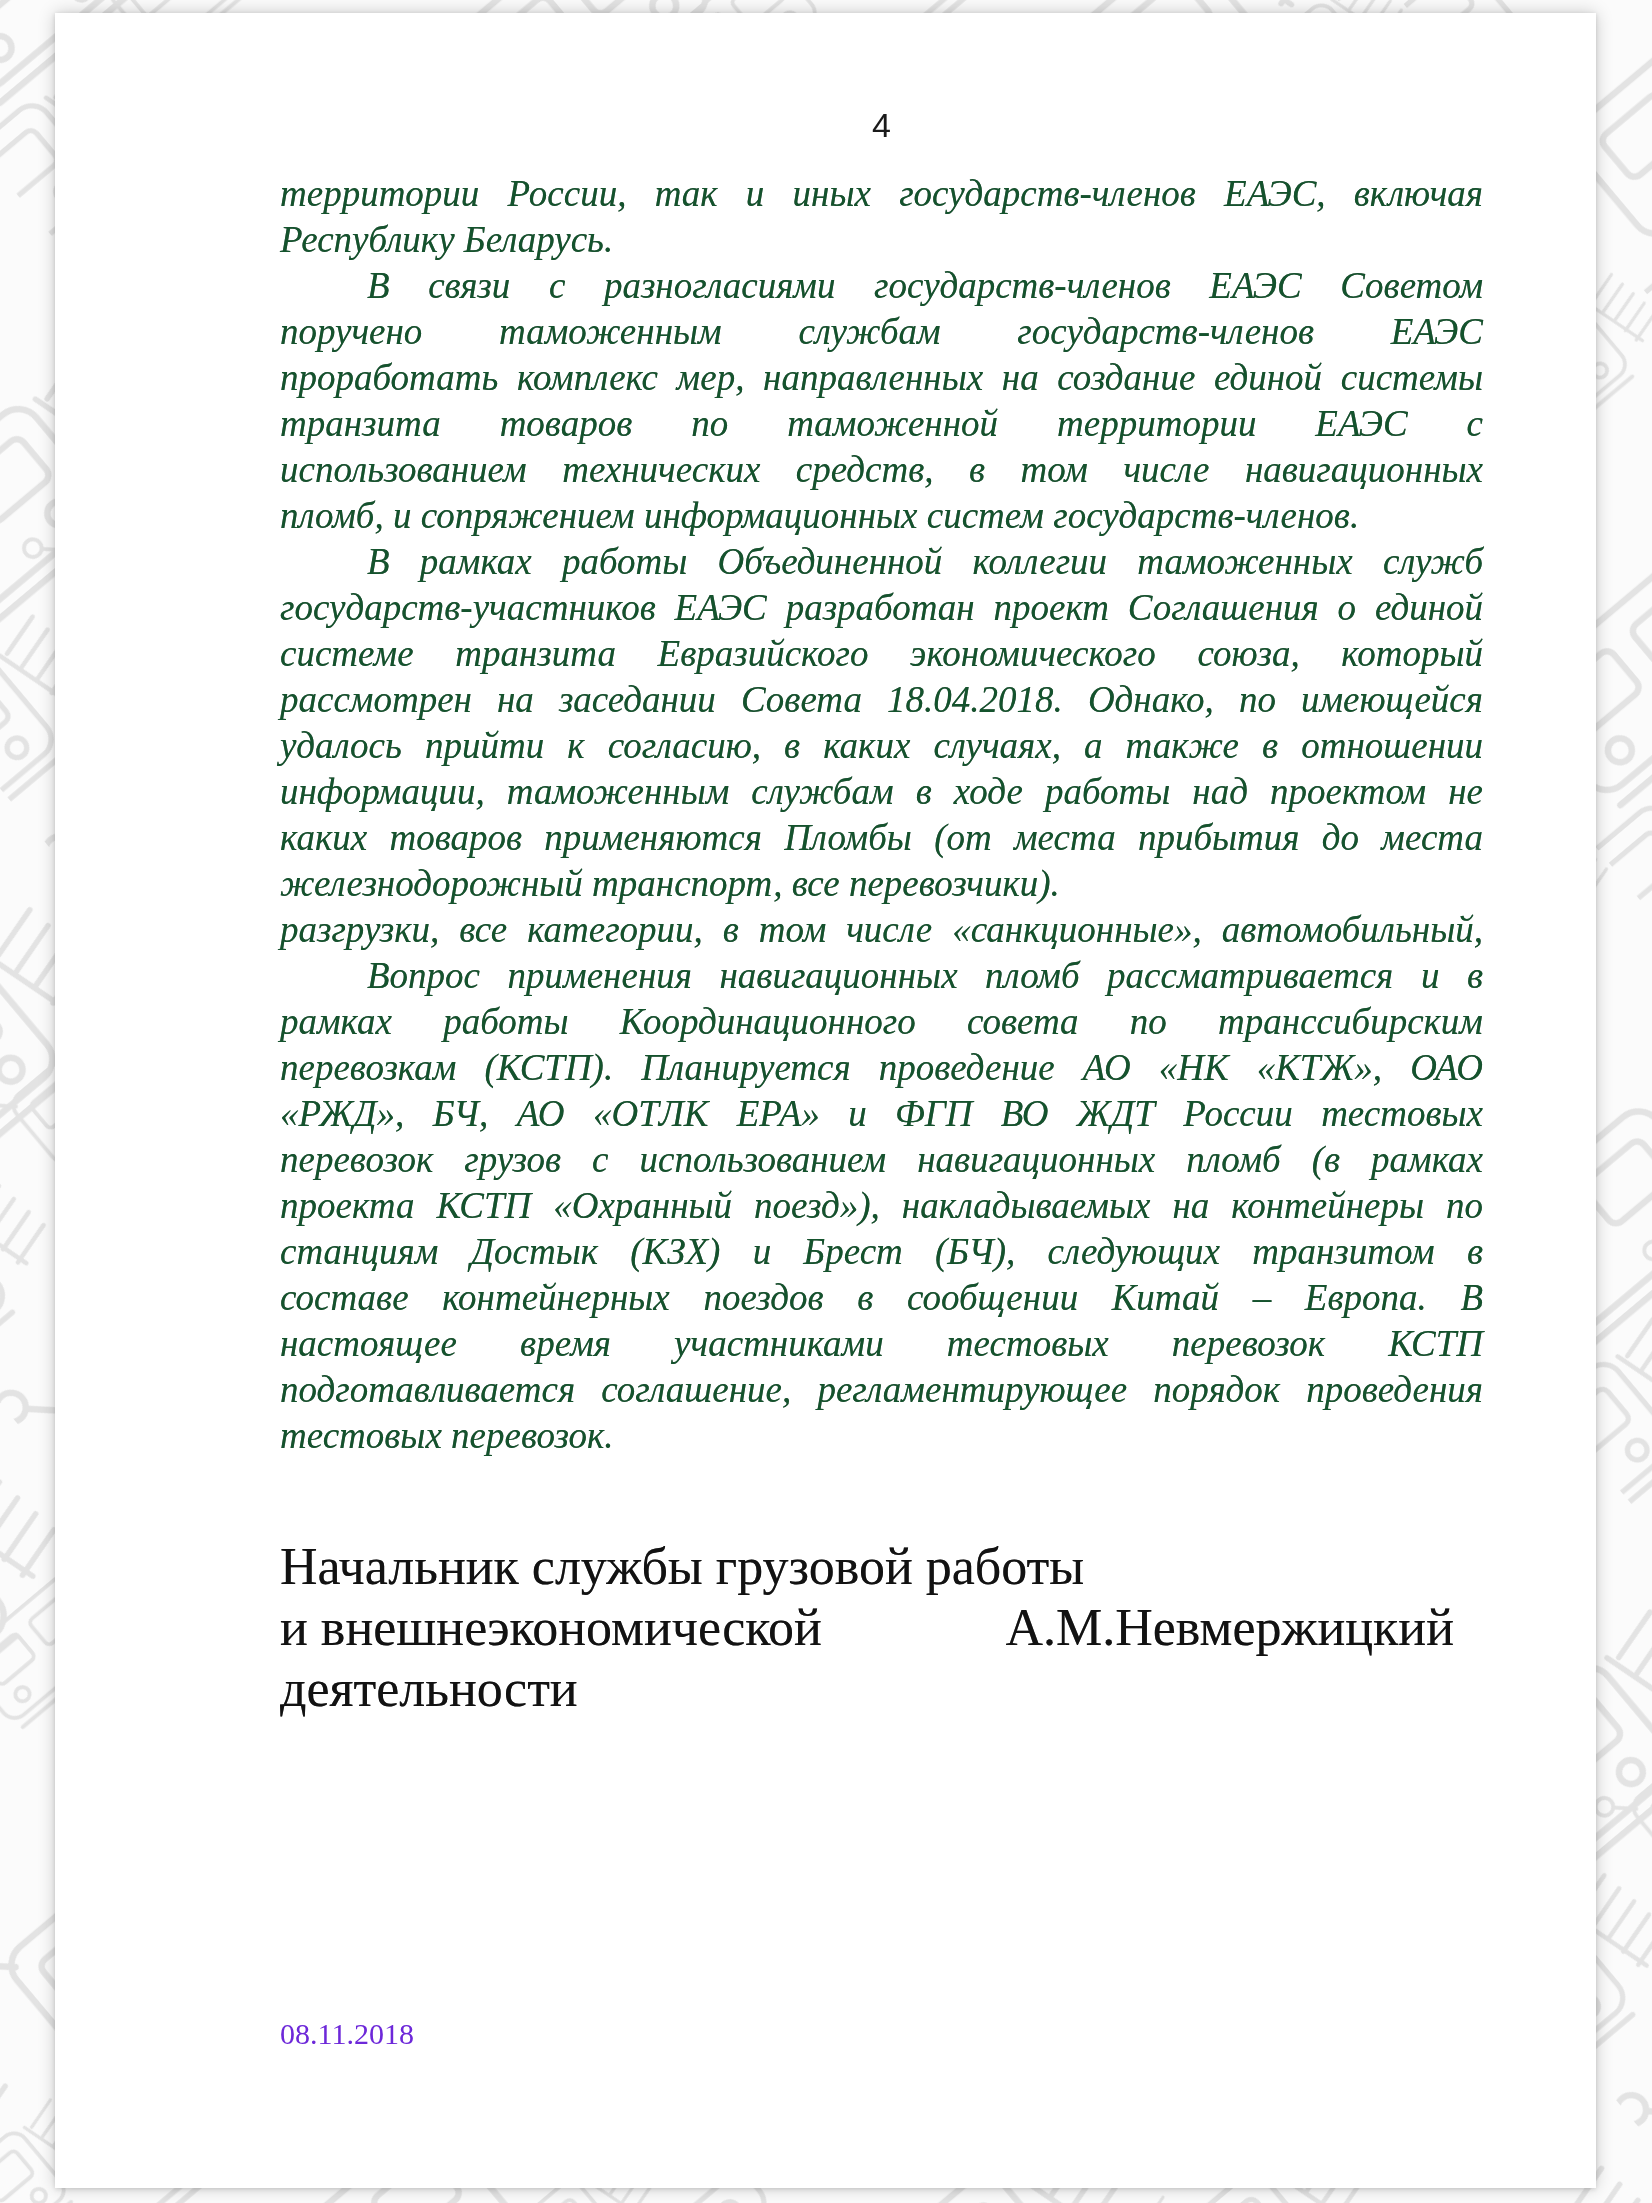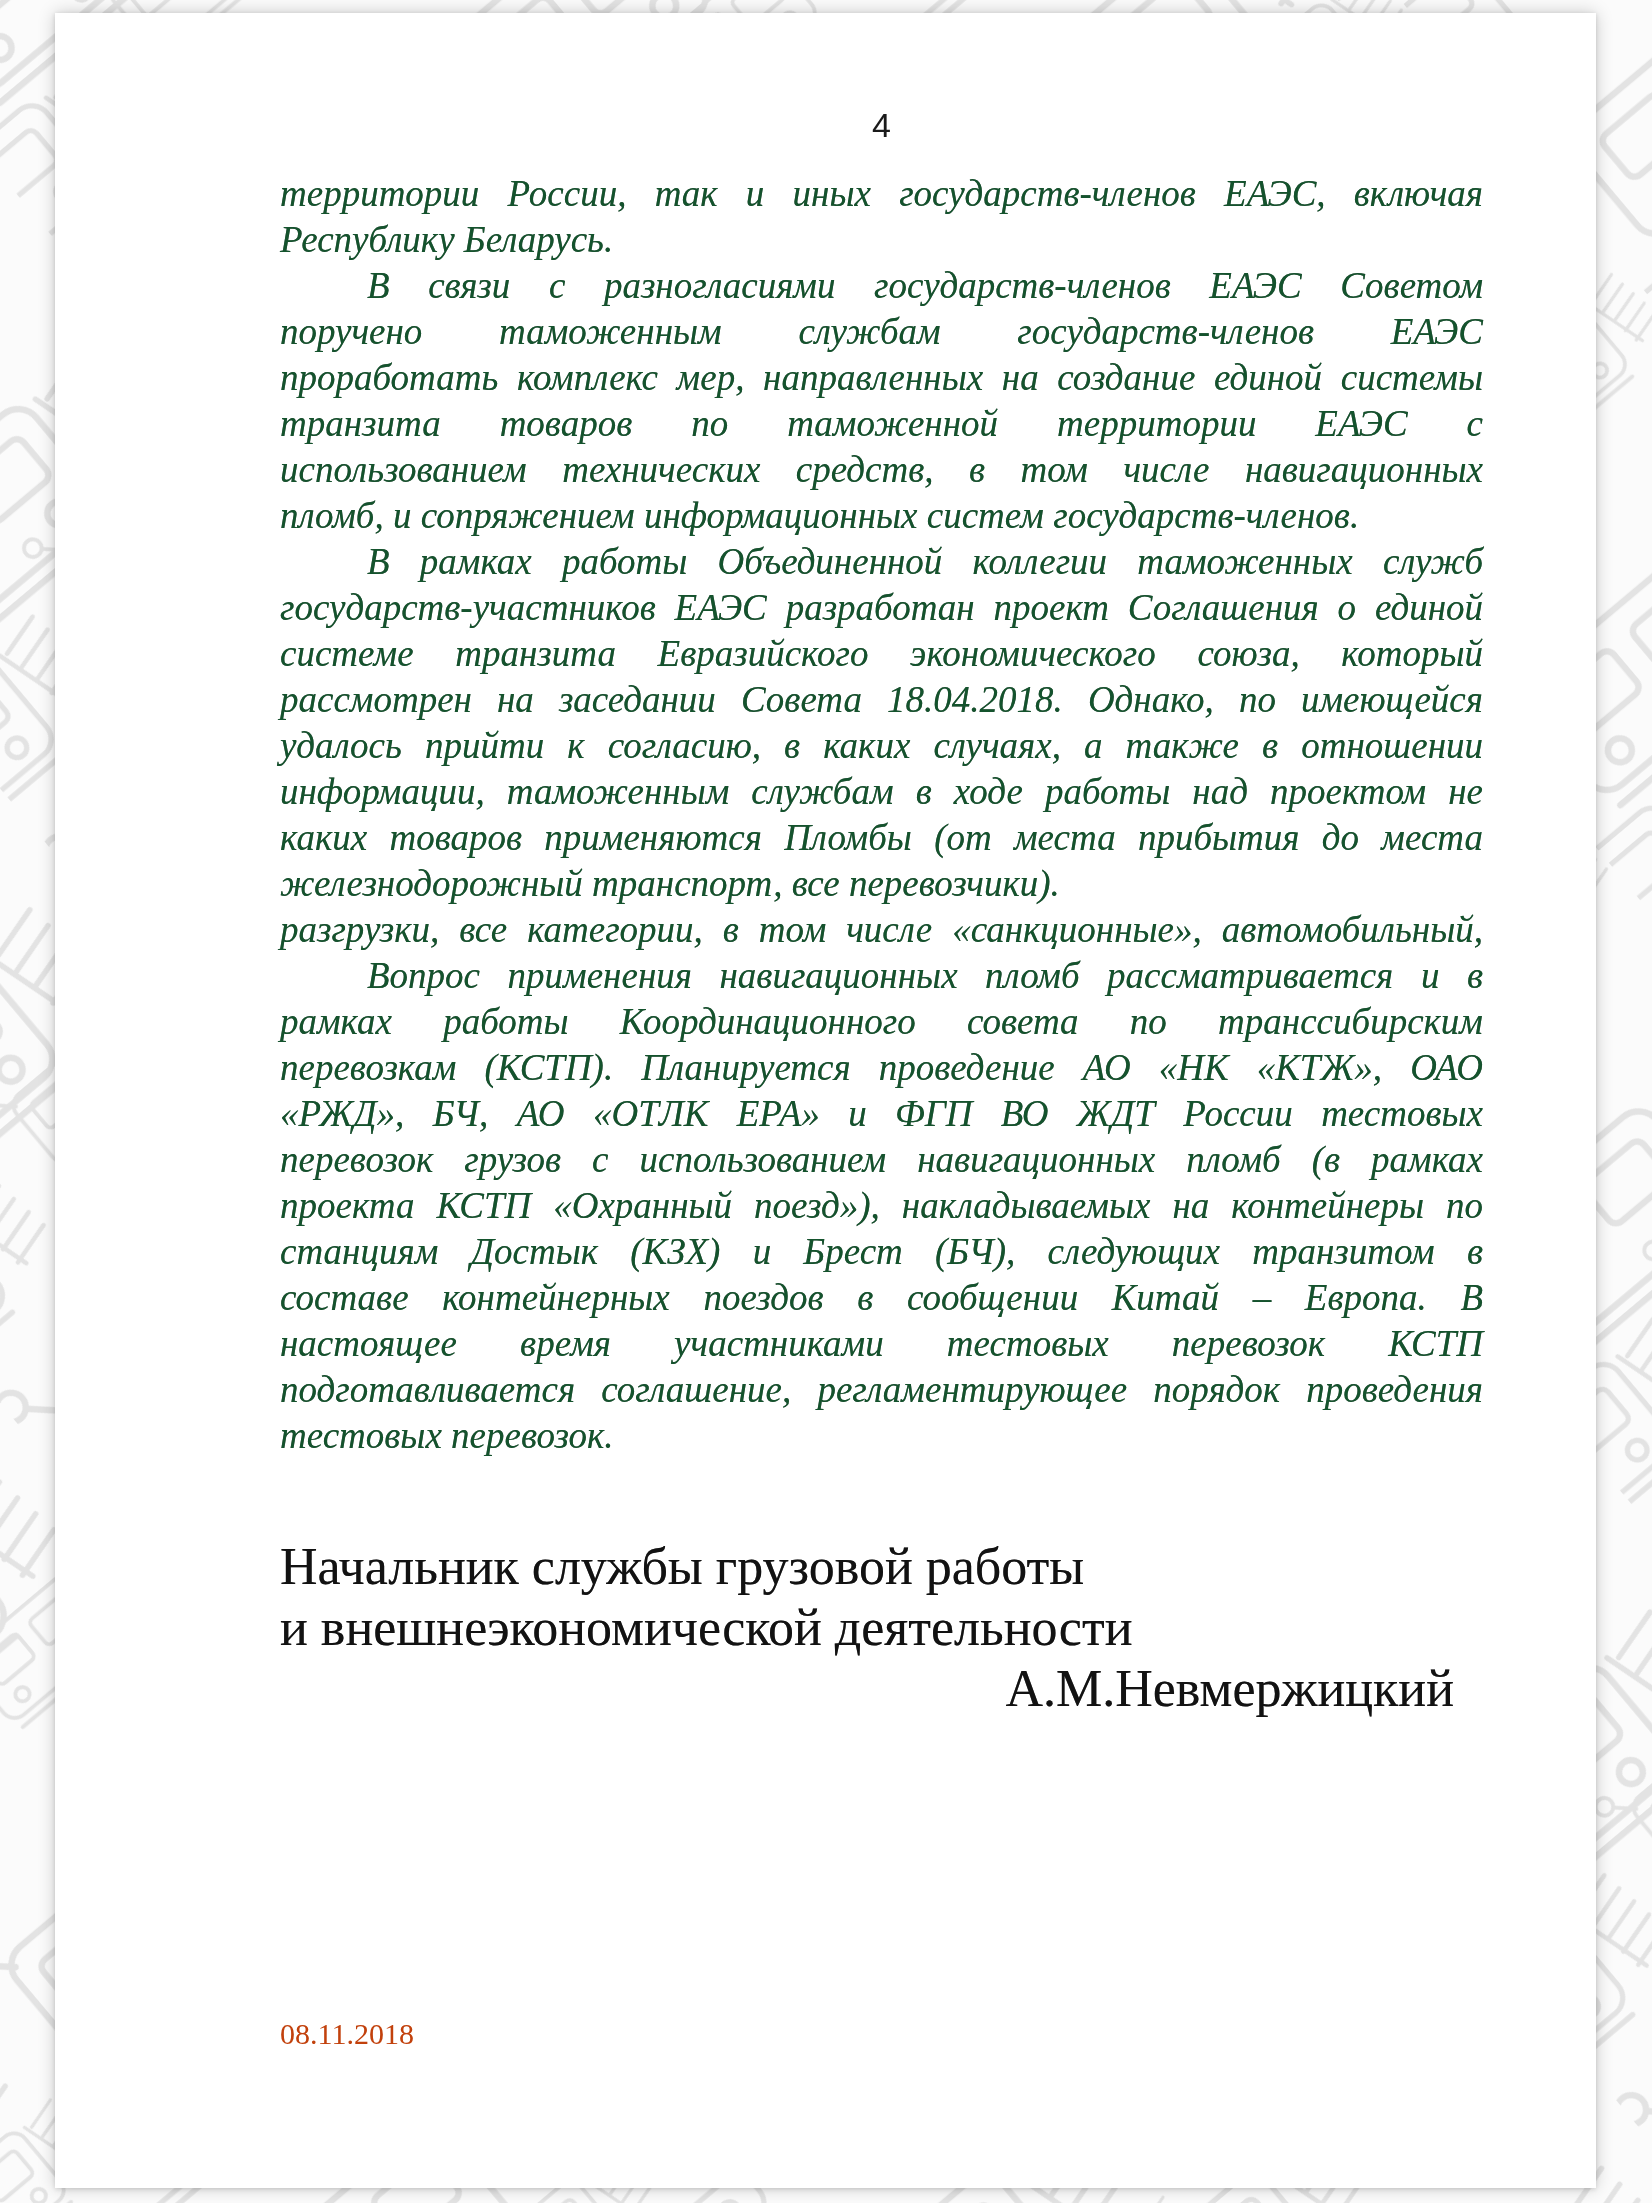--- a/index.html
+++ b/index.html
@@ -37,27 +37,27 @@
   .ln{text-align:justify;text-align-last:justify;}
   .ln.indent{text-indent:87px;}
   .ln.last{text-align:center;text-align-last:left;}
   .sig{
     position:absolute;
     left:225px;top:1523px;width:1203px;
     font-size:52px;line-height:61px;
     color:#121212;
     text-shadow:0 0 0.6px rgba(0,0,0,.55);
   }
-  .sig-row2{display:flex;flex-direction:column;}
+  .sig-row2{display:flex;}
   .sig-name{margin-left:auto;margin-right:29px;}
   .date{
     position:absolute;
     left:225px;top:2004px;
     font-size:30px;line-height:33px;
-    color:#c2410c;
+    color:#6d28d9;
   }
 </style>
 </head>
 <body>
 
 <div class="stage">
 
   <svg class="wm-svg" width="1653" height="2204" viewBox="0 0 1800 2400">
     <defs>
       <g id="train" fill="none" stroke="#e3e3e3" stroke-width="7" stroke-linecap="round">

